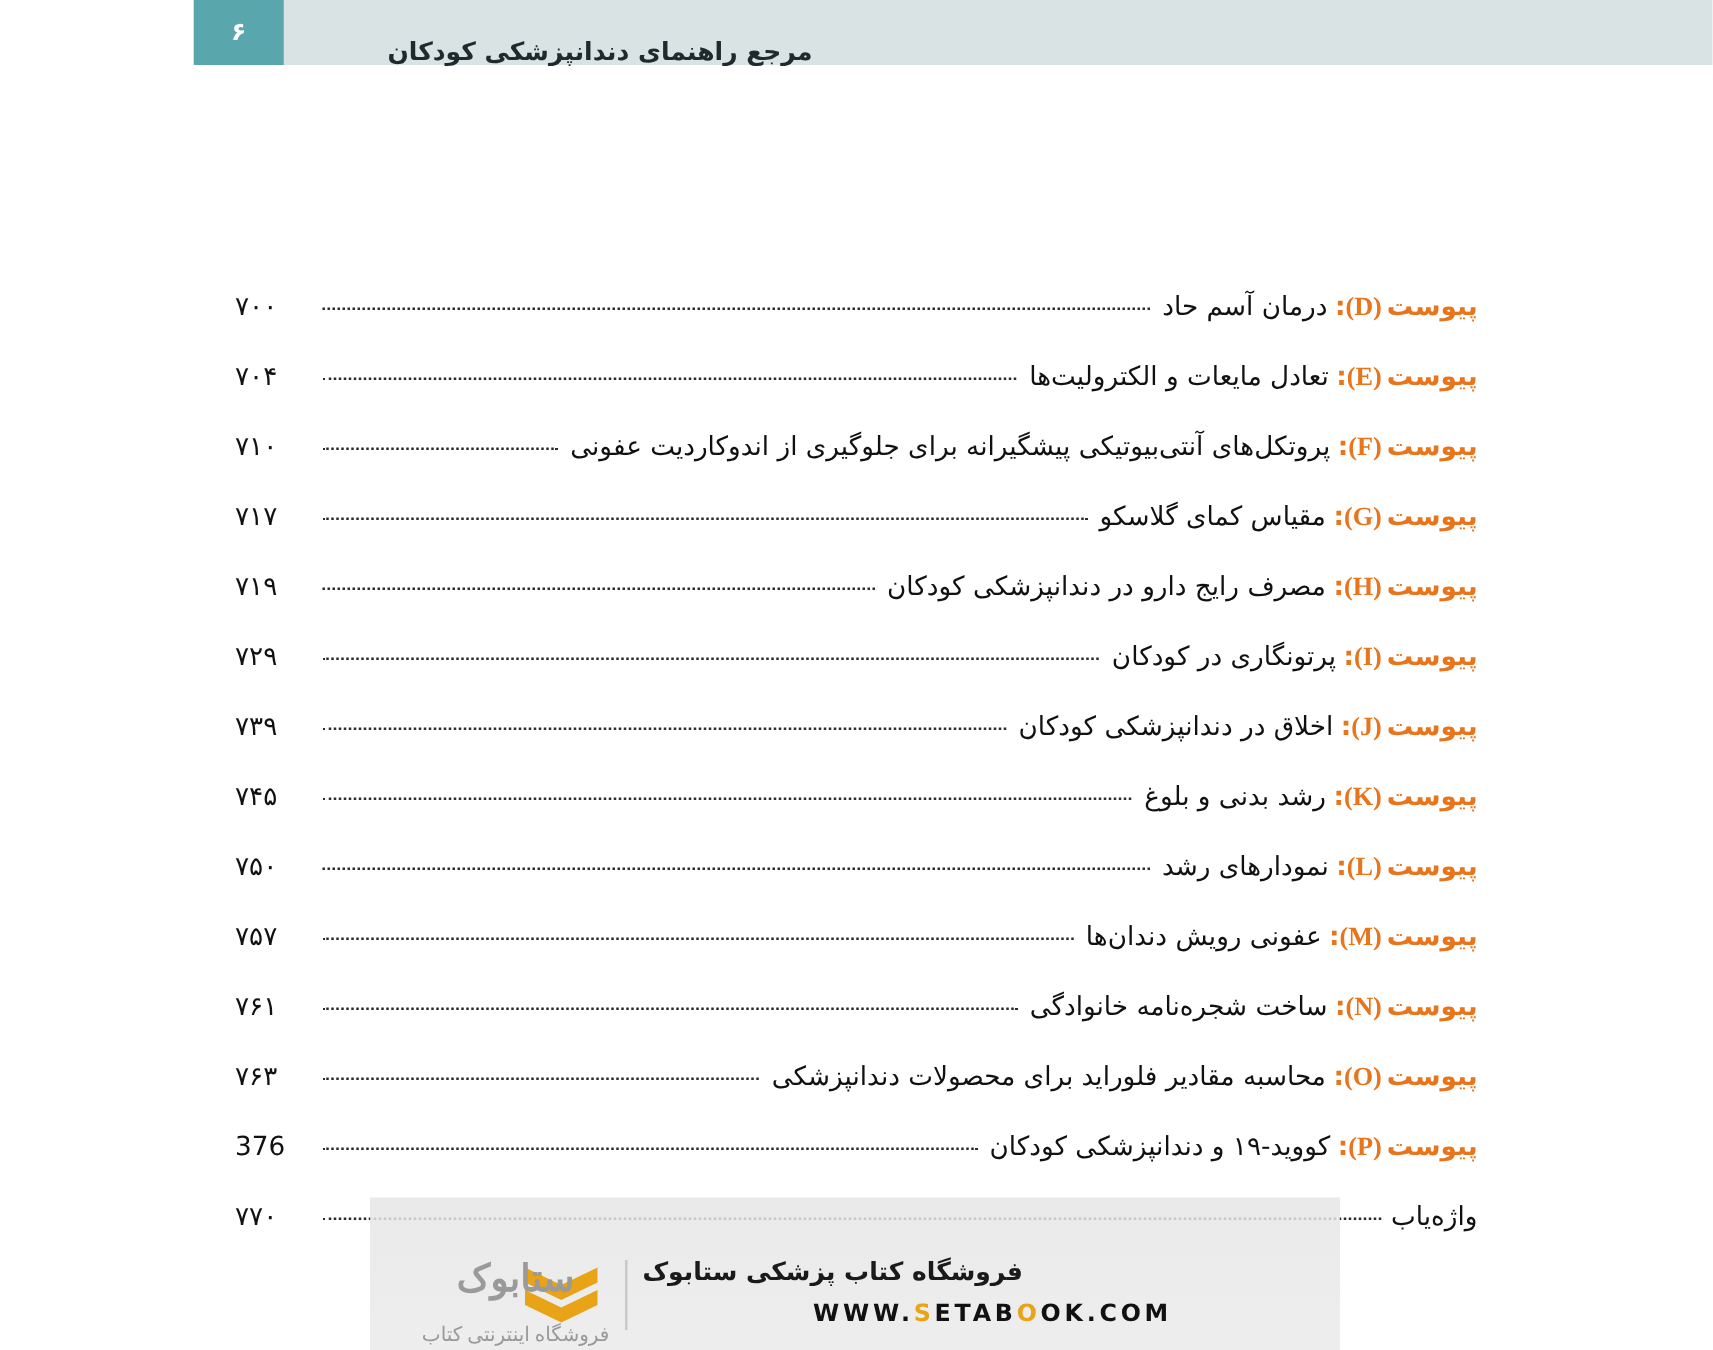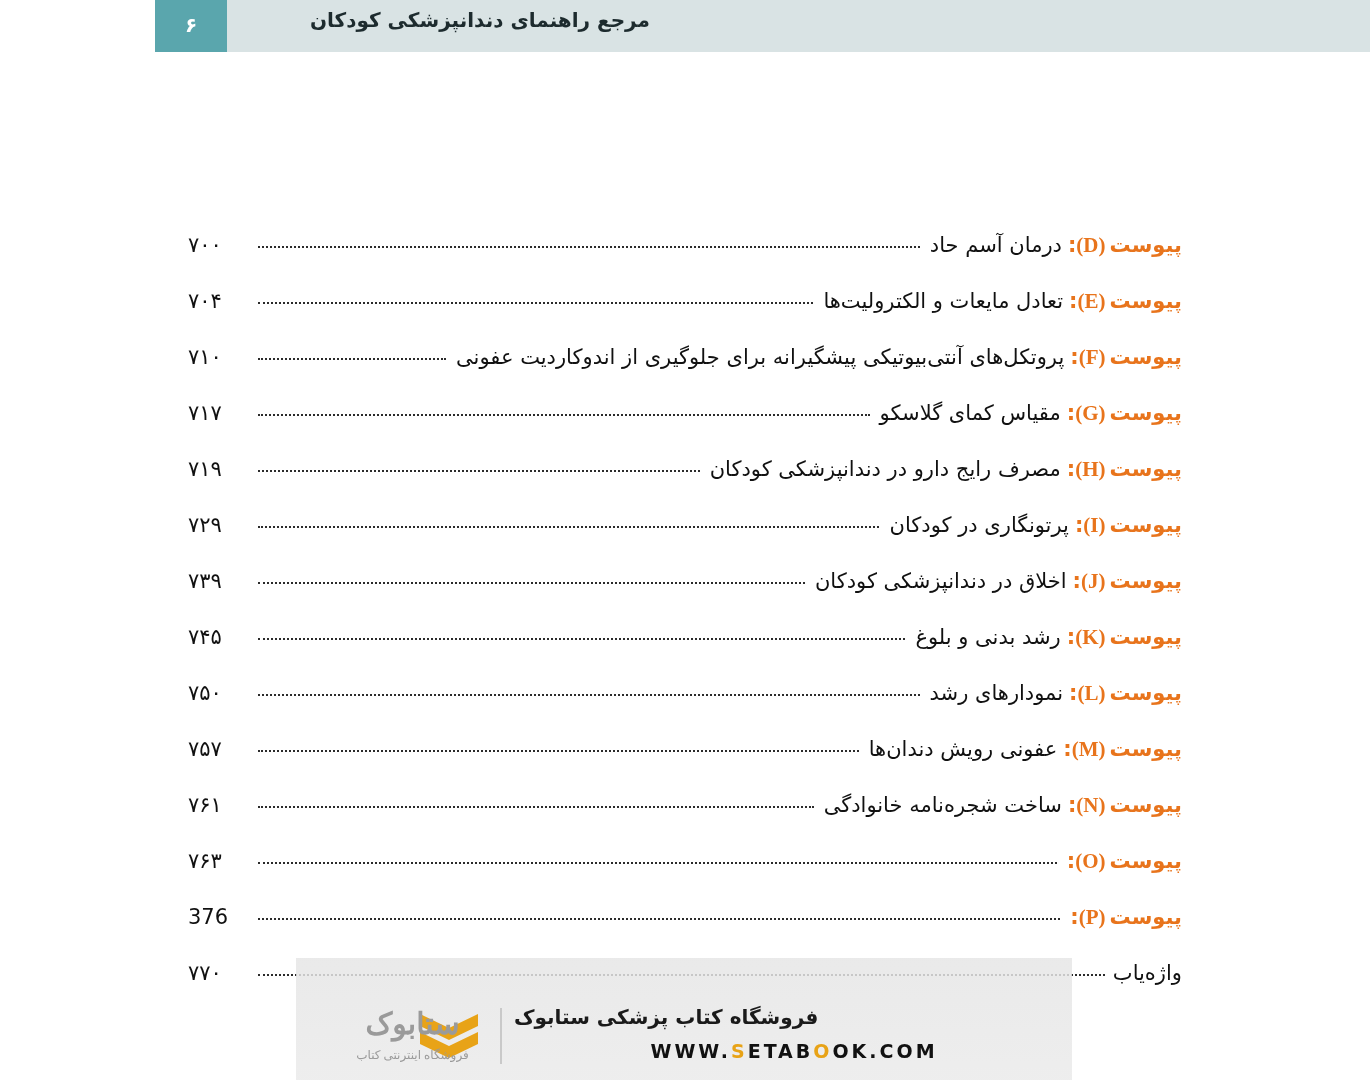--- a/index.html
+++ b/index.html
@@ -26,21 +26,21 @@
   .header-band {
     position: absolute;
     top: 0;
     right: 0;
     width: 1370px;
     height: 52px;
     background: #d9e3e4;
   }
   .header-title {
     position: absolute;
-    top: 8px;
+    top: 29px;
     right: 300px;
     width: 760px;
     text-align: left;
     font-size: 20px;
     font-weight: bold;
     color: #1d2b2e;
     letter-spacing: 0;
     direction: rtl;
     margin-left: 45px;
   }
@@ -195,24 +195,24 @@
     direction: rtl;
     font-family: Liberation Serif, serif;
   }
   .wm-brand-name {
     font-size: 30px;
     font-weight: bold;
     color: #9a9a9a;
     line-height: 1.05;
   }
   .wm-brand-sub {
-    font-size: 12px;
+    font-size: 16px;
     color: #9a9a9a;
     letter-spacing: 1px;
-    margin-top: 8px;
+    margin-top: 18px;
   }
 </style>
 </head>
 <body>
 
 <div class="page-header">
   <div class="header-band"></div>
   <div class="header-tail"></div>
   <div class="header-number-box"></div>
   <div class="header-title">مرجع راهنمای دندانپزشکی کودکان</div>
@@ -317,28 +317,30 @@
     <span class="toc-colon">:</span>
     <span class="toc-title">ساخت شجره‌نامه خانوادگی</span>
     <span class="toc-dots"></span>
     <span class="toc-page">۷۶۱</span>
   </div>
 
   <div class="toc-row">
     <span class="toc-label">پیوست</span>
     <span class="toc-letter">(O)</span>
     <span class="toc-colon">:</span>
+    <span class="toc-title">محاسبه مقادیر فلوراید برای محصولات دندانپزشکی</span>
     <span class="toc-dots"></span>
     <span class="toc-page">۷۶۳</span>
   </div>
 
   <div class="toc-row">
     <span class="toc-label">پیوست</span>
     <span class="toc-letter">(P)</span>
     <span class="toc-colon">:</span>
+    <span class="toc-title">کووید-۱۹ و دندانپزشکی کودکان</span>
     <span class="toc-dots"></span>
     <span class="toc-page">376</span>
   </div>
 
   <div class="toc-row row-plain">
     <span class="toc-label">واژه‌یاب</span>
     <span class="toc-dots"></span>
     <span class="toc-page">۷۷۰</span>
   </div>
 

